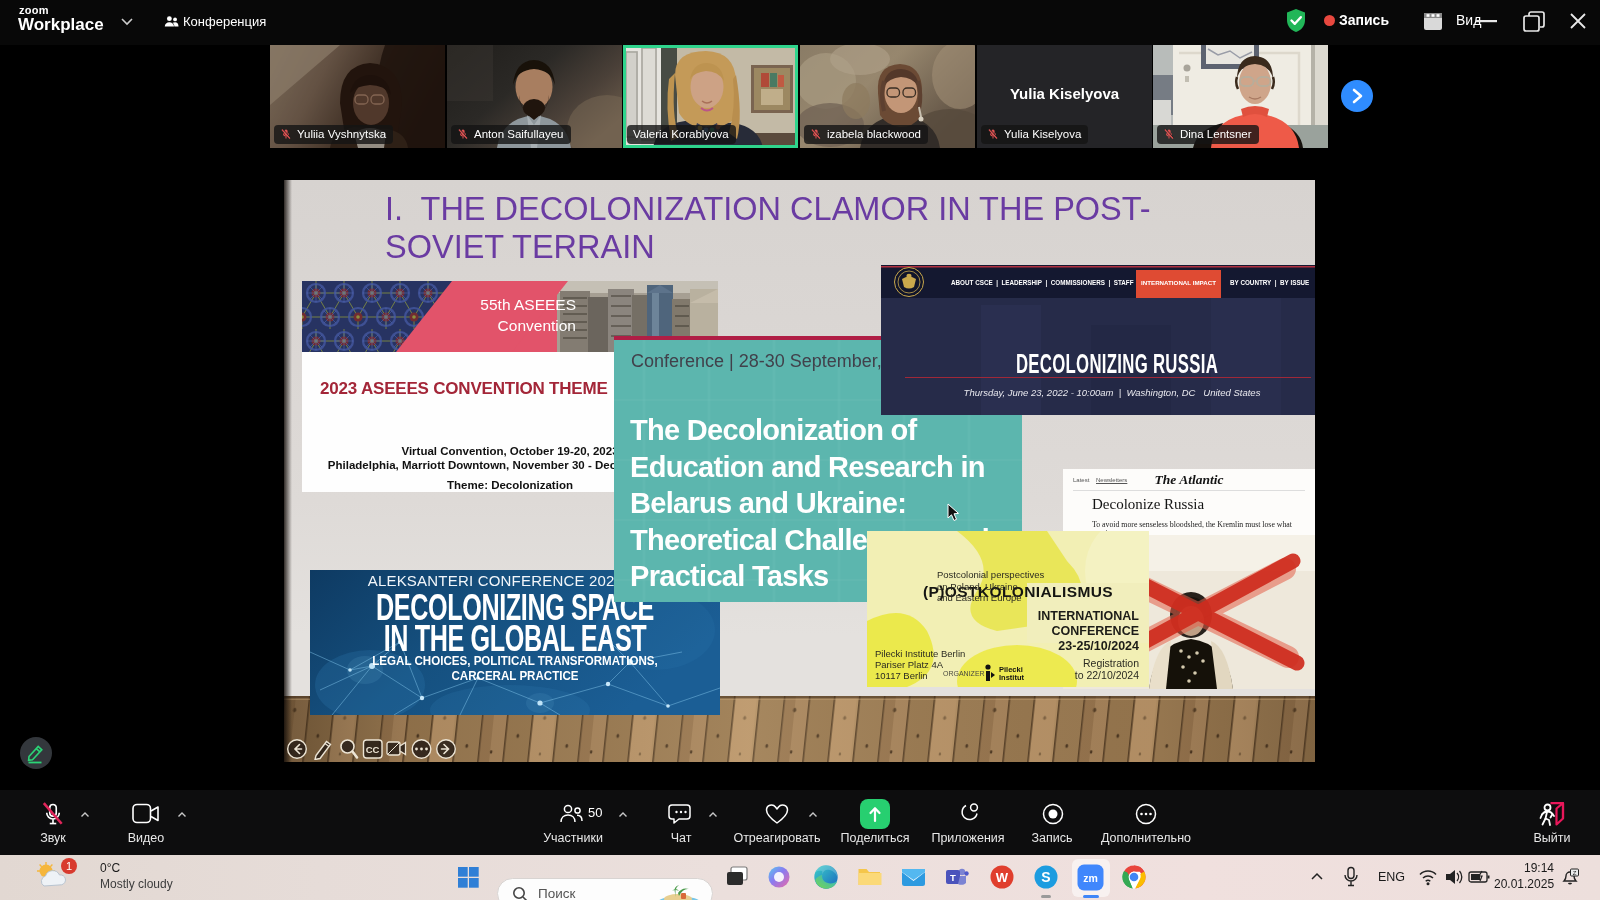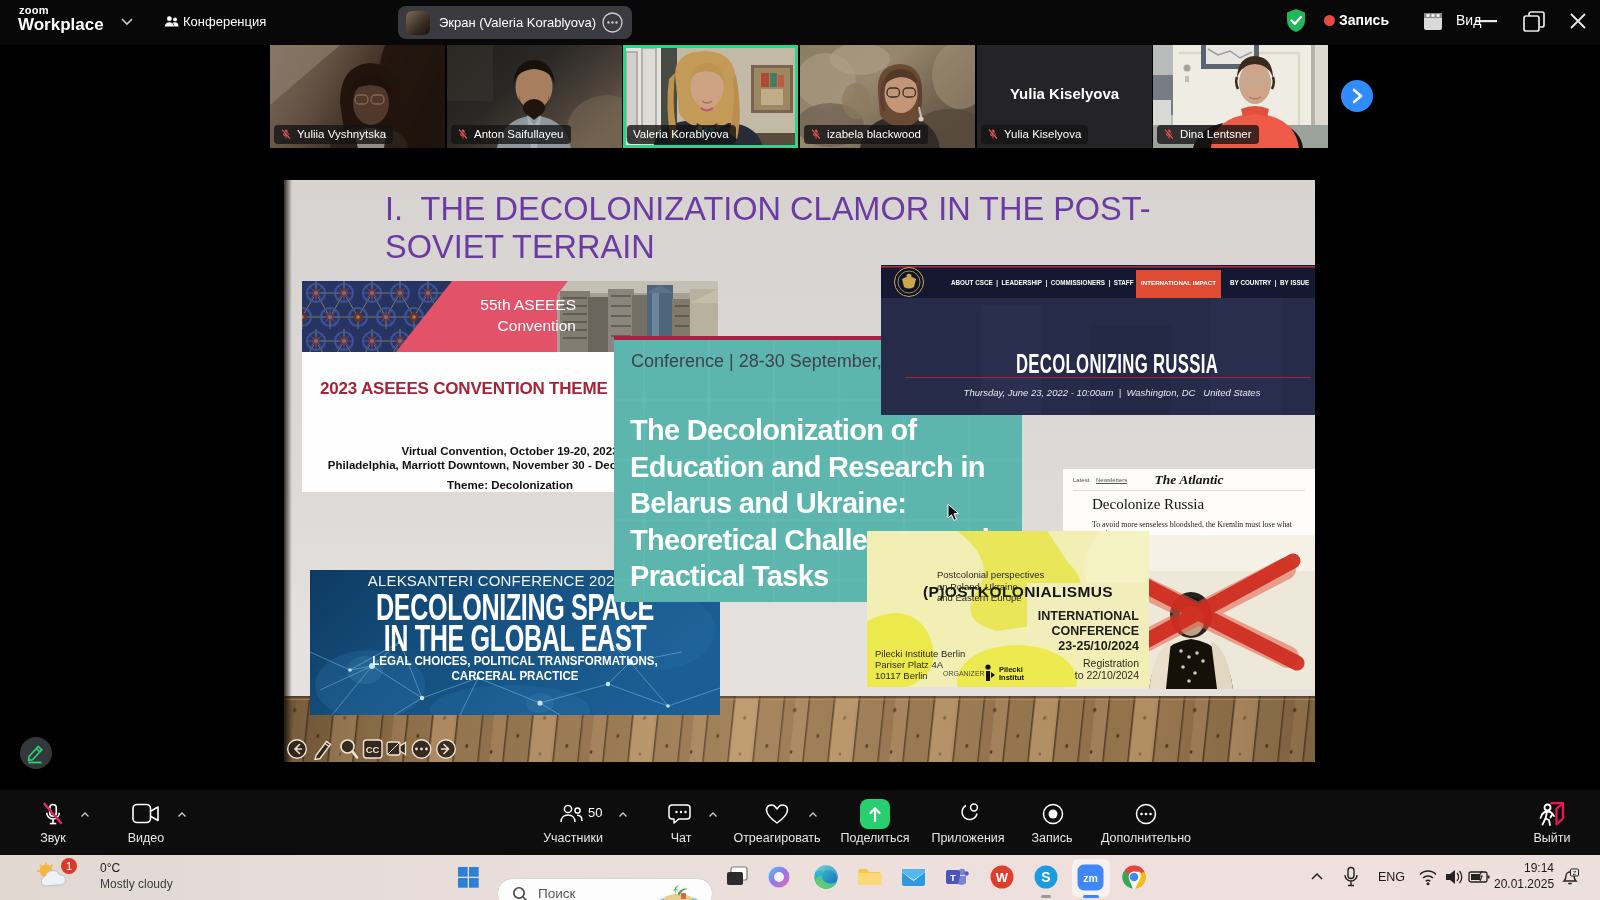--- a/index.html
+++ b/index.html
@@ -52,30 +52,20 @@
     <svg class="abs" style="left:120px;top:17px" width="14" height="10">
         <path d="M2 2 L7 7 L12 2" stroke="#ccc" stroke-width="1.6" fill="none"></path>
       </svg>
     <svg class="abs" style="left:163px;top:13px" width="17" height="17" viewBox="0 0 24 24" fill="#fff">
         <circle cx="9" cy="8" r="3.4"></circle>
         <circle cx="17" cy="9" r="2.7"></circle>
         <path d="M2.5 19c0-3.6 2.9-6 6.5-6s6.5 2.4 6.5 6z"></path>
         <path d="M16 19c0-2.5-1-4.2-2.4-5.2 1-.5 2.1-.8 3.4-.8 3 0 4.9 2.2 4.9 6z"></path>
       </svg>
     <div class="conf">Конференция</div>
-    <div id="toppill">
-      <div class="av"></div>
-      <div class="txt">Экран (Valeria Korablyova)</div>
-      <svg class="abs" style="left:204px;top:6px" width="21" height="21">
-          <circle cx="10.5" cy="10.5" r="9.5" stroke="#ccc" stroke-width="1.3" fill="none"></circle>
-          <circle cx="6.5" cy="10.5" r="1.2" fill="#ccc"></circle>
-          <circle cx="10.5" cy="10.5" r="1.2" fill="#ccc"></circle>
-          <circle cx="14.5" cy="10.5" r="1.2" fill="#ccc"></circle>
-        </svg>
-    </div>
     <svg class="abs" style="left:1284px;top:8px" width="24" height="25" viewBox="0 0 24 25">
         <path d="M12 1 L21 4.5 V12 C21 18 17 22.5 12 24 C7 22.5 3 18 3 12 V4.5 Z" fill="#21b658"></path>
         <path d="M7.5 12.5 L10.8 15.8 L16.8 9.2" stroke="#fff" stroke-width="2.4" fill="none" stroke-linecap="round" stroke-linejoin="round"></path>
       </svg>
     <div class="abs" style="left:1324px;top:15px;width:11px;height:11px;border-radius:50%;background:#e8483f"></div>
     <div class="zapis">Запись</div>
     <div class="vid-l">Вид</div>
     <svg class="abs" style="left:1424px;top:13px" width="18" height="17">
         <rect x="0" y="0" width="18" height="17" rx="2" fill="#d9d9d9"></rect>
         <rect x="0" y="0" width="18" height="5" fill="#8a8a8a"></rect>

